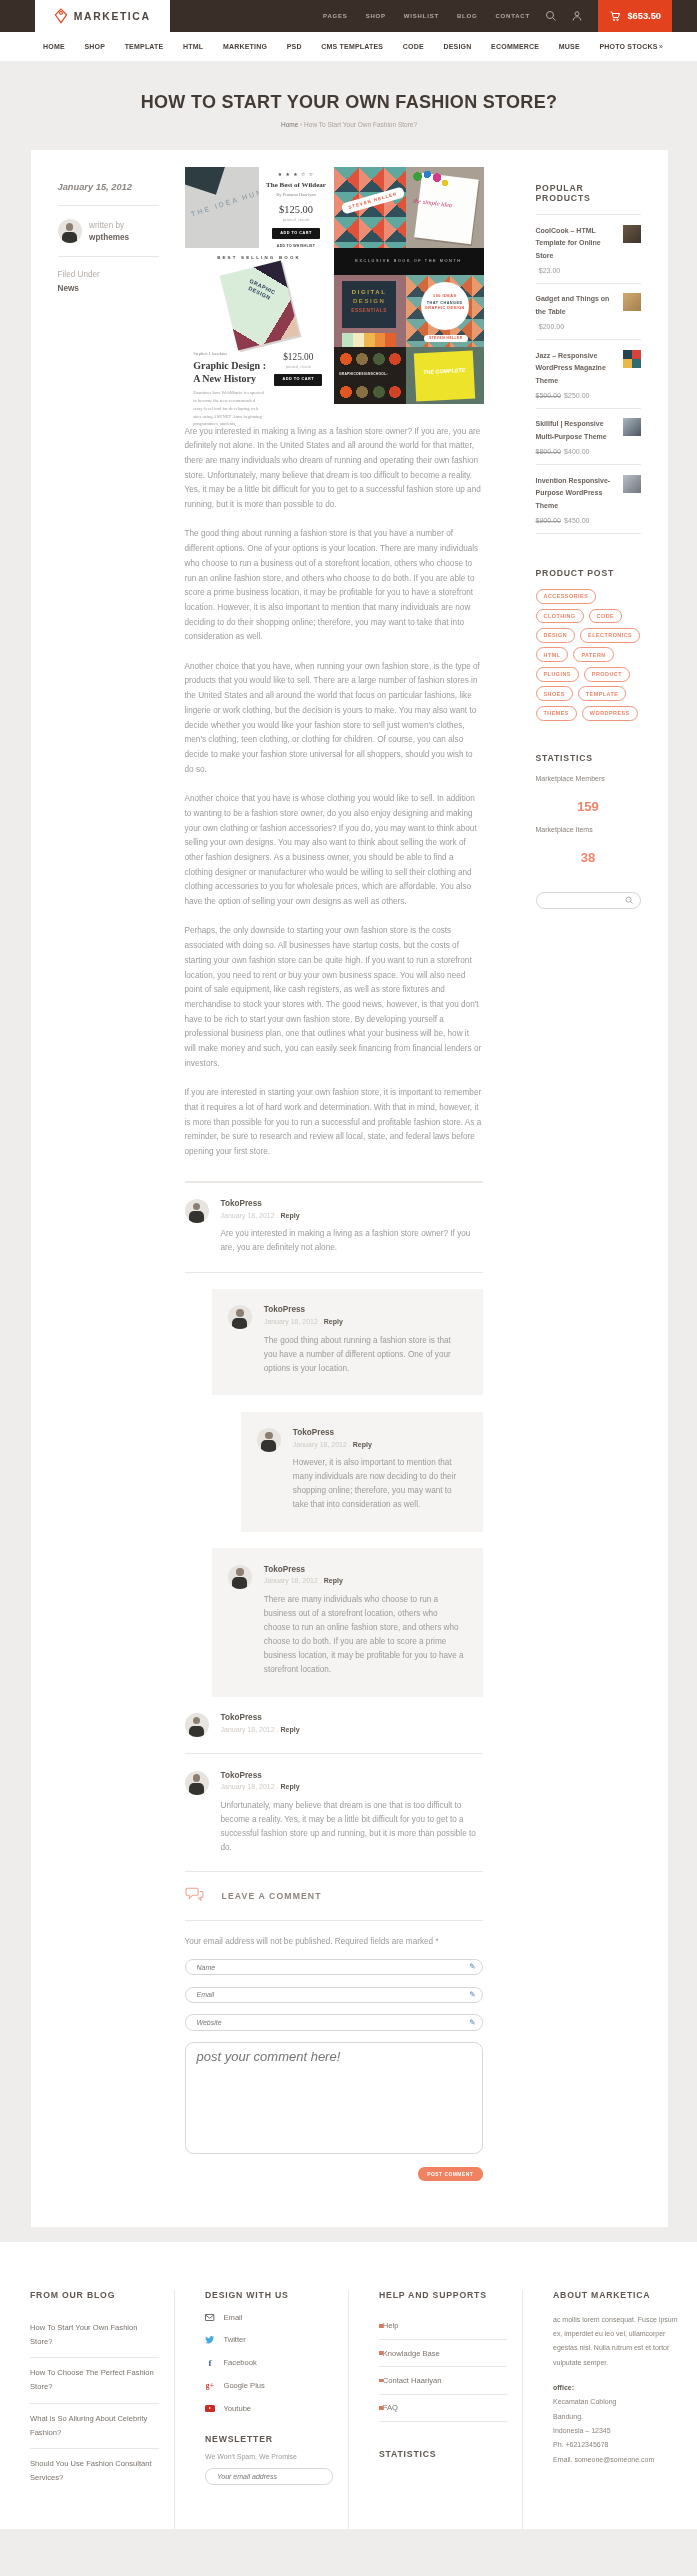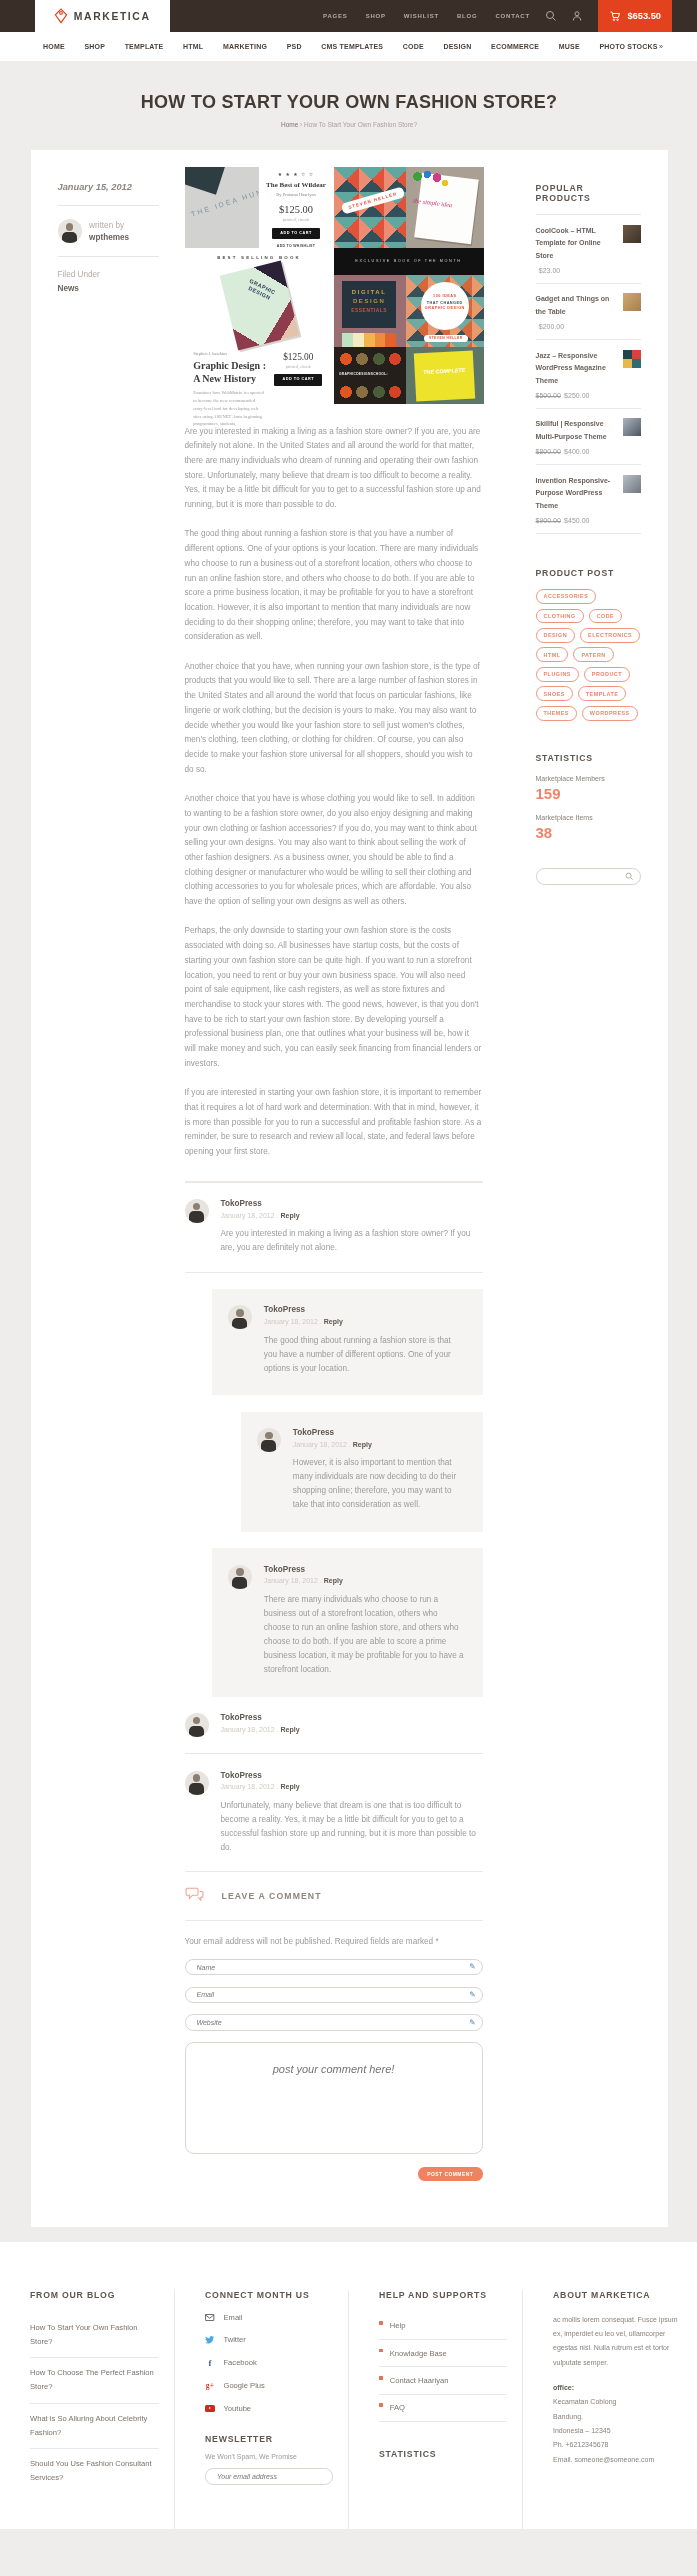--- a/index.html
+++ b/index.html
@@ -127,21 +127,21 @@
   .cdate .reply { color:#5f574f; font-weight:bold; cursor:pointer; }
   .ctext { font-size:8.2px; line-height:14px; color:#9b9b9b; margin-top:8.7px; }
   .boxed { background:#f5f4f2; padding:16.3px 16.3px 19.6px; }
   .lvl1 { margin-left:27px; }
   .lvl2 { margin-left:56px; }
 
   .note { font-size:8.2px; color:#9b9b9b; margin:16.3px 0 13px; }
   .pill { position:relative; margin-bottom:11.4px; }
   .pill input { width:100%; height:16.3px; border:0.5px solid #d9d6d2; border-radius:8.2px; padding:0 19.6px 0 11px; font-style:italic; font-size:7px; color:#8a827b; outline:none; font-family:inherit; }
   .pen { position:absolute; right:7px; top:3.3px; color:#4a7fb5; font-size:7.6px; cursor:pointer; }
-  .msg textarea { width:100%; height:112px; border:0.5px solid #d9d6d2; border-radius:8.7px; padding:20px 11px; font-style:italic; font-size:11px; color:#8a827b; resize:none; outline:none; font-family:inherit;text-align:center; }
+  .msg textarea { width:100%; height:112px; border:0.5px solid #d9d6d2; border-radius:8.7px; padding:6px 11px; font-style:italic; font-size:13px; color:#8a827b; resize:none; outline:none; font-family:inherit; }
   .submit-row { text-align:right; margin-top:11px; }
   .btn-salmon { display:inline-block; background:#f08262; color:#fff; border:0; border-radius:6.5px; font-size:4.9px; font-weight:bold; letter-spacing:0.5px; padding:4.4px 9.3px; cursor:pointer; font-family:inherit; }
 
   
   .s-title { font-size:8.7px; font-weight:bold; letter-spacing:0.8px; color:#5f574f; margin:0 0 11px; }
   .sp { display:flex; gap:6.5px; padding:9.3px 0; border-top:0.5px solid #eae7e4; cursor:pointer; }
   .sp:first-of-type { border-top:0.5px solid #eae7e4; }
   .sp-info { flex:1; }
   .sp-title { font-size:7px; font-weight:bold; color:#6b625c; line-height:1.8; }
   .sp-price { font-size:7px; color:#9b9b9b; margin-top:4.4px; }
@@ -151,42 +151,42 @@
   .th2 { background:linear-gradient(135deg,#d0aa70,#a57f4e); }
   .th3 { background:conic-gradient(#d6433a 0 25%,#2f6b72 0 50%,#e8b84b 0 75%,#27414e 0 100%); }
   .th4 { background:linear-gradient(135deg,#aeb6bf,#4a5663); }
   .th5 { background:linear-gradient(135deg,#b9bfc6,#6f767e); }
   .send { border-top:0.5px solid #eae7e4; margin-top:0; }
   .tagswrap { margin-top:34px; }
   .tags { display:flex; flex-wrap:wrap; gap:4.9px; }
   .tag { border:1.1px solid #f0947b; color:#ef8469; font-size:5.4px; font-weight:bold; letter-spacing:0.5px; padding:3.3px 7px; border-radius:8.2px; cursor:pointer; }
   .statswrap { margin-top:32px; }
   .stat-label { font-size:7px; color:#8a827b; margin-top:12px; }
-  .stat-value { font-size:15px; font-weight:bold; color:#f08468; margin-top:3px; }
+  .stat-value { font-size:13px; font-weight:bold; color:#f08468; margin-top:17px;text-align:center; }
   .s-search { position:relative; margin-top:27px; }
   .s-search input { width:100%; height:17.4px; border:0.5px solid #d5d2ce; border-radius:8.7px; padding:0 19.6px 0 8.7px; font-size:7px; color:#8a827b; outline:none; }
   .s-search .mag { position:absolute; right:6.5px; top:4.4px; color:#9a948e; cursor:pointer; }
 
   
   .footer { background:#fff; display:flex; padding-top:48px; }
   .fcol { width:174px; padding:0 15.3px 35px 30px; border-left:0.5px solid #eae7e4; }
   .fcol:first-child { border-left:0; }
   .f-title { font-size:8.7px; font-weight:bold; letter-spacing:0.8px; color:#5f574f; margin:0 0 13px; }
   .f-blog div { padding:8.2px 0; font-size:7.6px; line-height:1.85; color:#7a726b; border-bottom:0.5px solid #eae7e4; cursor:pointer; }
   .f-blog div:last-child { border-bottom:0; }
   .social { margin-top:4.4px; }
   .social .si { display:flex; align-items:center; gap:8.7px; margin-bottom:13.6px; font-size:7.6px; color:#7a726b; cursor:pointer; }
   .si .ic { width:9.8px; display:flex; justify-content:center; }
   .fb { color:#3b5998; font-weight:bold; font-size:8.7px; font-family:"Liberation Serif",serif; }
   .gp { color:#d23f31; font-weight:bold; font-size:7.6px; font-family:"Liberation Serif",serif; }
   .yt { width:9.3px; height:6.5px; background:#cc2a23; border-radius:1.6px; position:relative; }
   .yt::after { content:""; position:absolute; left:3.3px; top:1.6px; border-left:2.7px solid #fff; border-top:1.6px solid transparent; border-bottom:1.6px solid transparent; }
   .newsletter { margin-top:21px; }
   .n-sub { font-size:7px; color:#9b9b9b; margin:8.7px 0 8.7px; }
-  .help div.hi { display:flex; align-items:flex-start; gap:7px; padding:8.7px 0; border-bottom:0.5px solid #eae7e4; font-size:7.6px; color:#7a726b; cursor:pointer; }
+  .help div.hi { display:flex; align-items:center; gap:0; padding:8.7px 0; border-bottom:0.5px solid #eae7e4; font-size:7.6px; color:#7a726b; cursor:pointer; }
   .help div.hi:last-of-type { border-bottom:0.5px solid #eae7e4; }
   .sq { width:3.8px; height:3.8px; background:#e07856; flex:none; }
   .fstats { margin-top:27px; }
   .about p { font-size:7px; line-height:2.05; color:#8a827b; margin:0 0 11px; }
   .office b { color:#5f574f; }
   .office { font-size:7px; line-height:2.05; color:#8a827b; }
 </style>
 </head>
 <body>
 
@@ -542,21 +542,21 @@
     <div class="f-blog">
       <div>How To Start Your Own Fashion Store?</div>
       <div>How To Choose The Perfect Fashion Store?</div>
       <div>What is So Alluring About Celebrity Fashion?</div>
       <div>Should You Use Fashion Consultant Services?</div>
 
     </div>
   </div>
 
   <div class="fcol">
-    <h3 class="f-title">CONNECT MONTH US</h3>
+    <h3 class="f-title">DESIGN WITH US</h3>
     <div class="social">
       <div class="si">
         <span class="ic">
           <svg width="9.3" height="7" viewBox="0 0 20 15" fill="none" stroke="#3a3a3a" stroke-width="1.6">
               <rect x="1" y="1" width="18" height="13" rx="1"></rect>
               <path d="M1 2l9 7 9-7"></path>
             </svg>
         </span>
         <span>Email</span>
       </div>

